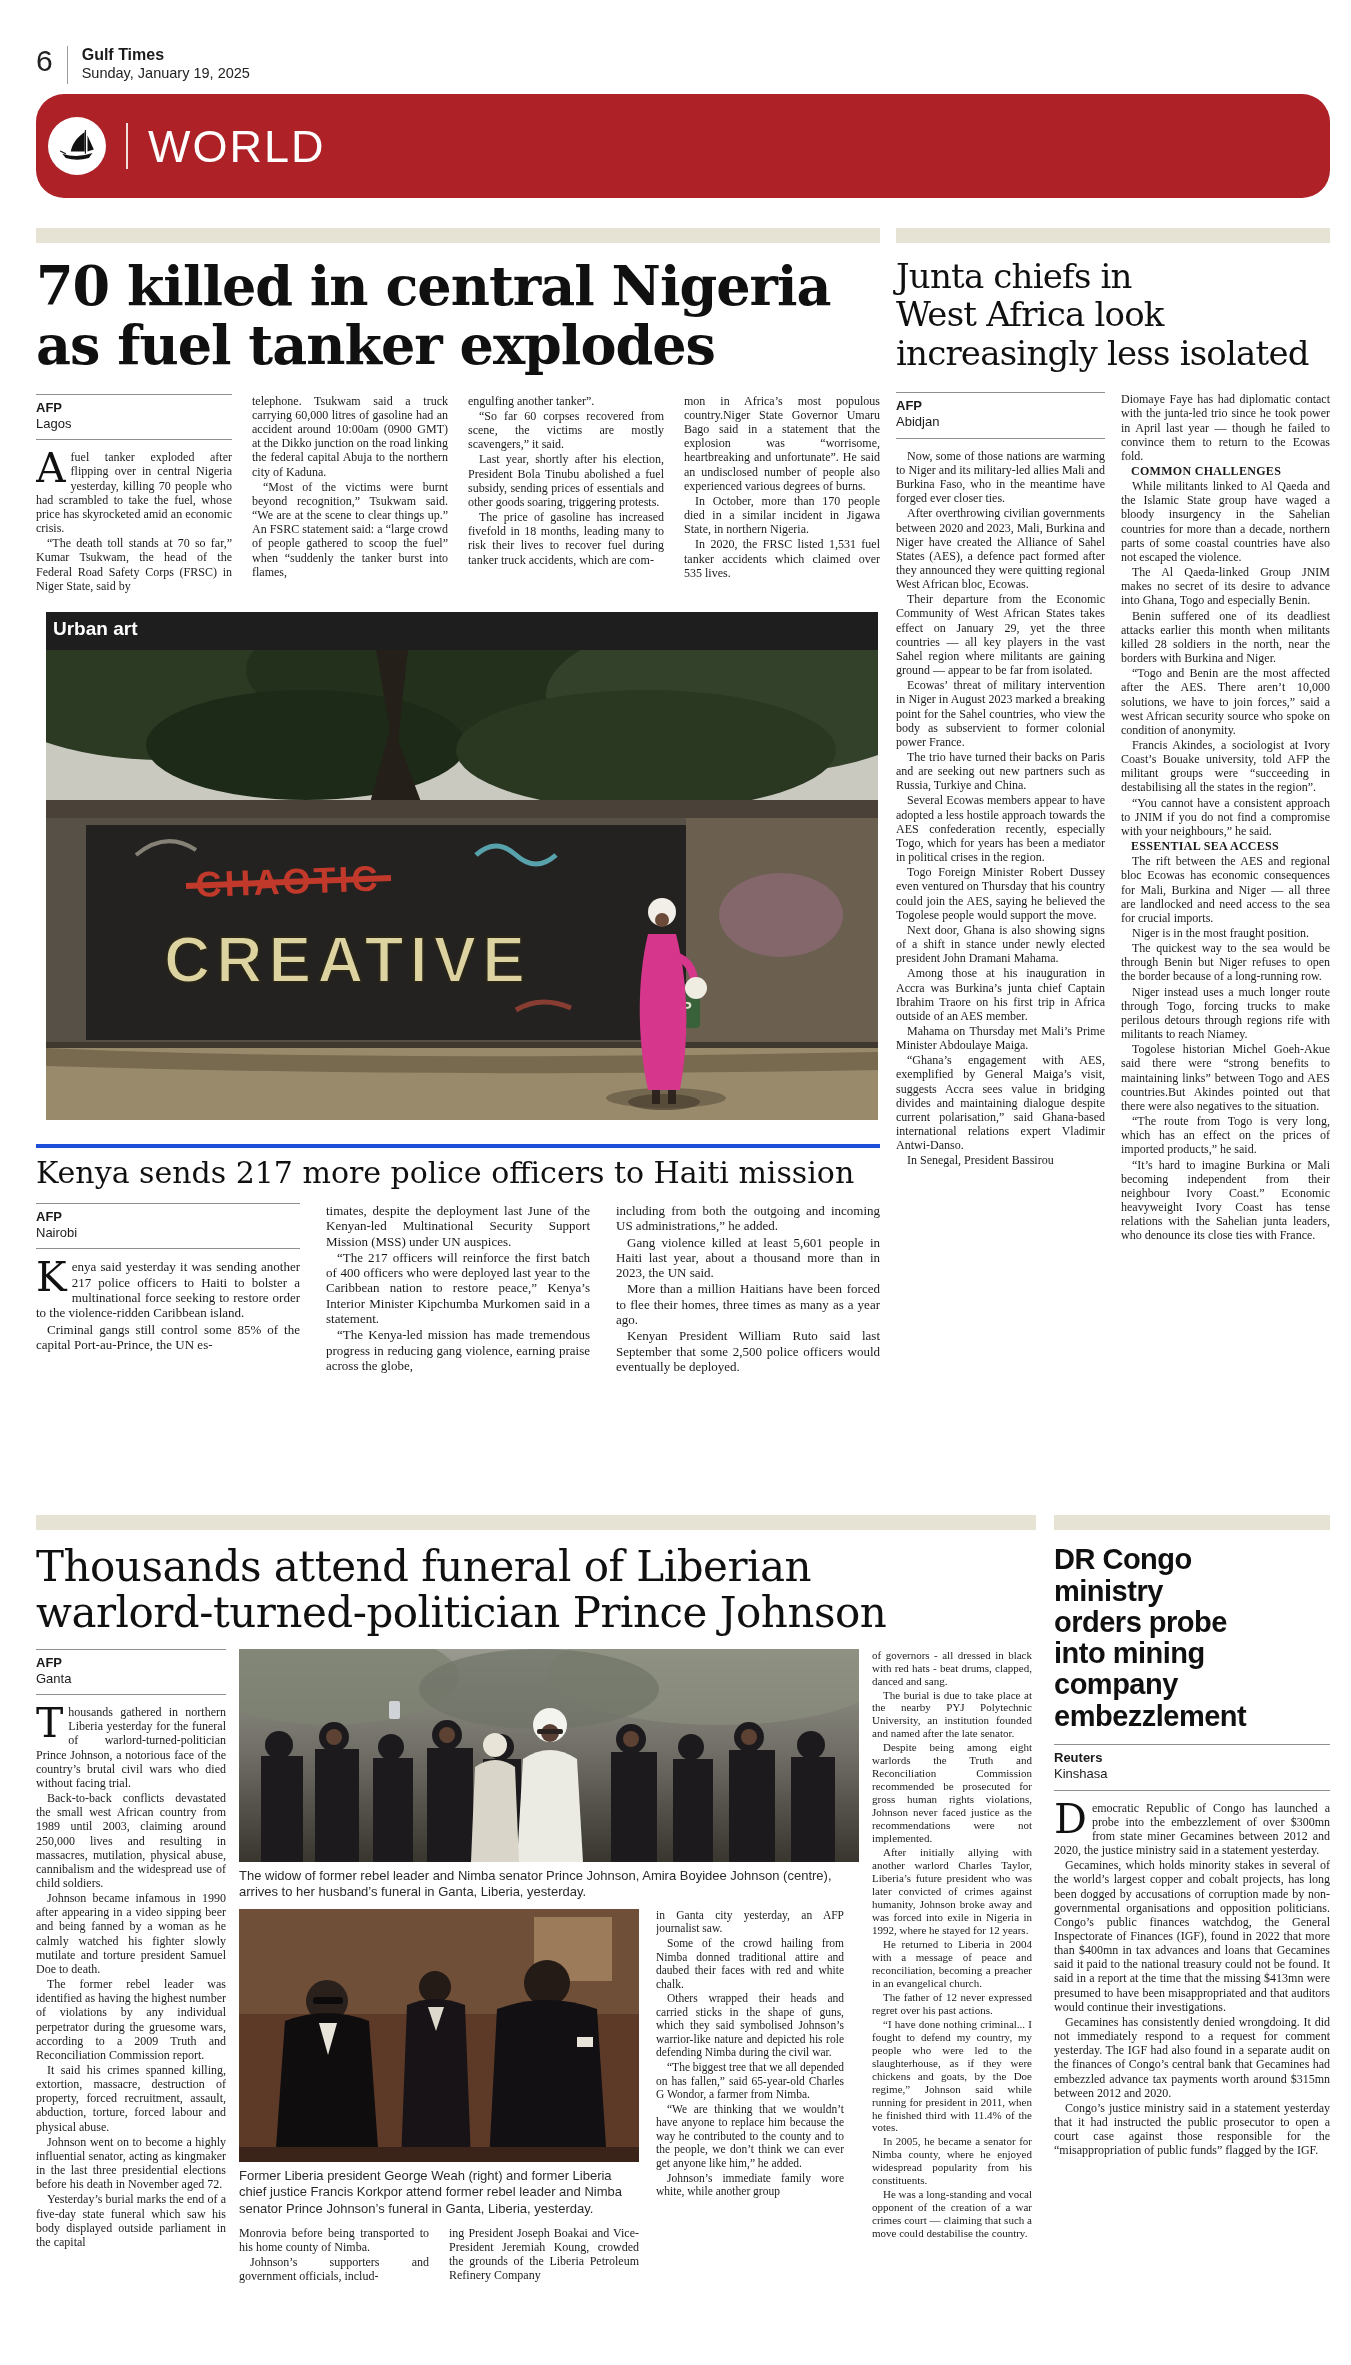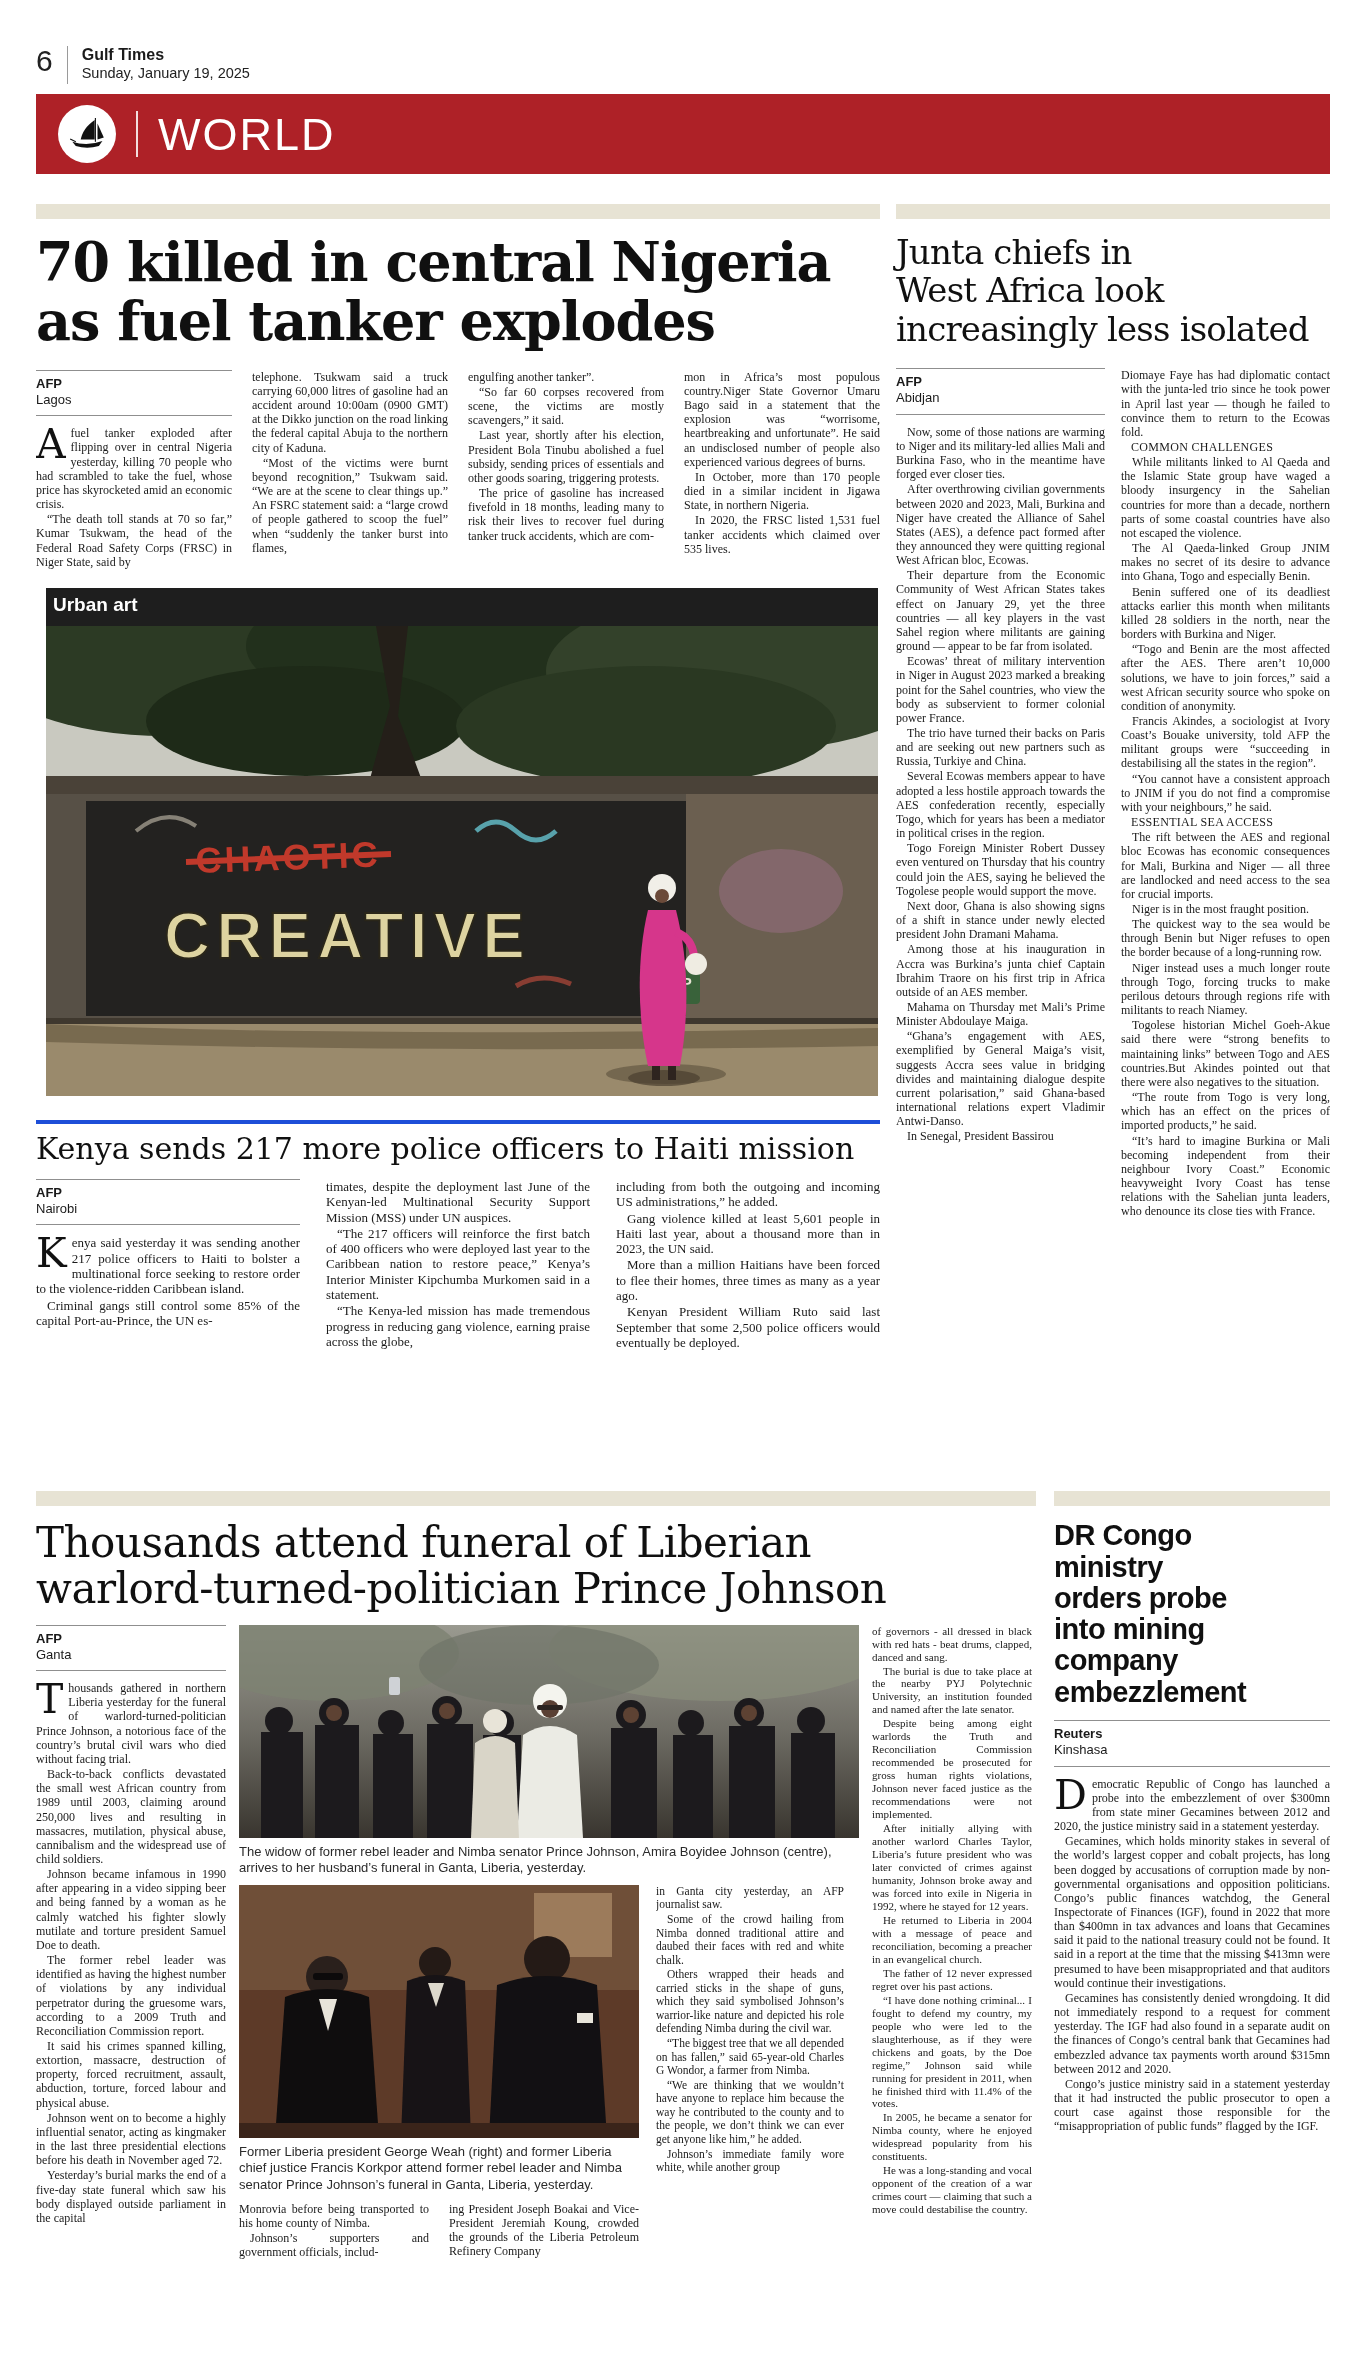--- a/index.html
+++ b/index.html
@@ -10,32 +10,32 @@
     padding: 46px 21px 0 36px;
     font-family: "Liberation Serif", serif; color: #1a1a1a;
   }
   
   .masthead { display:flex; align-items:flex-start; gap:14px; margin-bottom:10px; }
   .pageno { font:400 30px/1 "Liberation Sans", sans-serif; color:#222; }
   .mast-div { width:1px; height:38px; background:#9a9a9a; margin-top:0; }
   .paper { font:700 16px/1.15 "Liberation Sans", sans-serif; }
   .issue-date { font:400 14.5px/1.25 "Liberation Sans", sans-serif; color:#222; }
   
-  .banner { height:80px; background:#ae2127; display:flex; align-items:center; gap:20px; padding-left:22px; }
+  .banner { height:104px; background:#ae2127; display:flex; align-items:center; gap:20px; padding-left:12px;border-radius:28px; }
   .logo-circle { width:58px; height:58px; border-radius:50%; background:#fff; display:flex; align-items:center; justify-content:center; }
   .banner-sep { width:2px; height:46px; background:rgba(255,255,255,.85); }
   .banner-title { font:400 45px/1 "Liberation Sans", sans-serif; color:#fff; letter-spacing:2px; }
   
   .kicker-band { height:15px; background:#e7e3d4; margin-bottom:14px; }
   .byline { border-top:1px solid #8f8f8f; border-bottom:1px solid #8f8f8f; padding:5px 0 7px;
             font:400 13px/1.25 "Liberation Sans", sans-serif; margin-bottom:10px; }
   .byline .agency { font-weight:700; display:block; }
   .article p { margin:0 0 1px; text-indent:11px; text-align:justify; line-height:1.18; }
   .article p.first { text-indent:0; }
-  .article p.subhead { font-weight:400; text-indent:10px; letter-spacing:.3px; }
+  .article p.subhead { font-weight:700; text-indent:10px; letter-spacing:.3px; }
   [data-dropcap] p.first::first-letter {
     float:left; font-family:"DejaVu Serif", serif; font-size:41px; line-height:33px;
     padding:2px 5px 0 0; color:#111;
   }
   .cols { display:flex; }
   .col { overflow:hidden; }
   h1,h2,h3 { font-weight:400; color:#101010; }
   
   .top-row { display:flex; gap:16px; margin-top:30px; }
   .left-top { width:844px; flex:none; }

